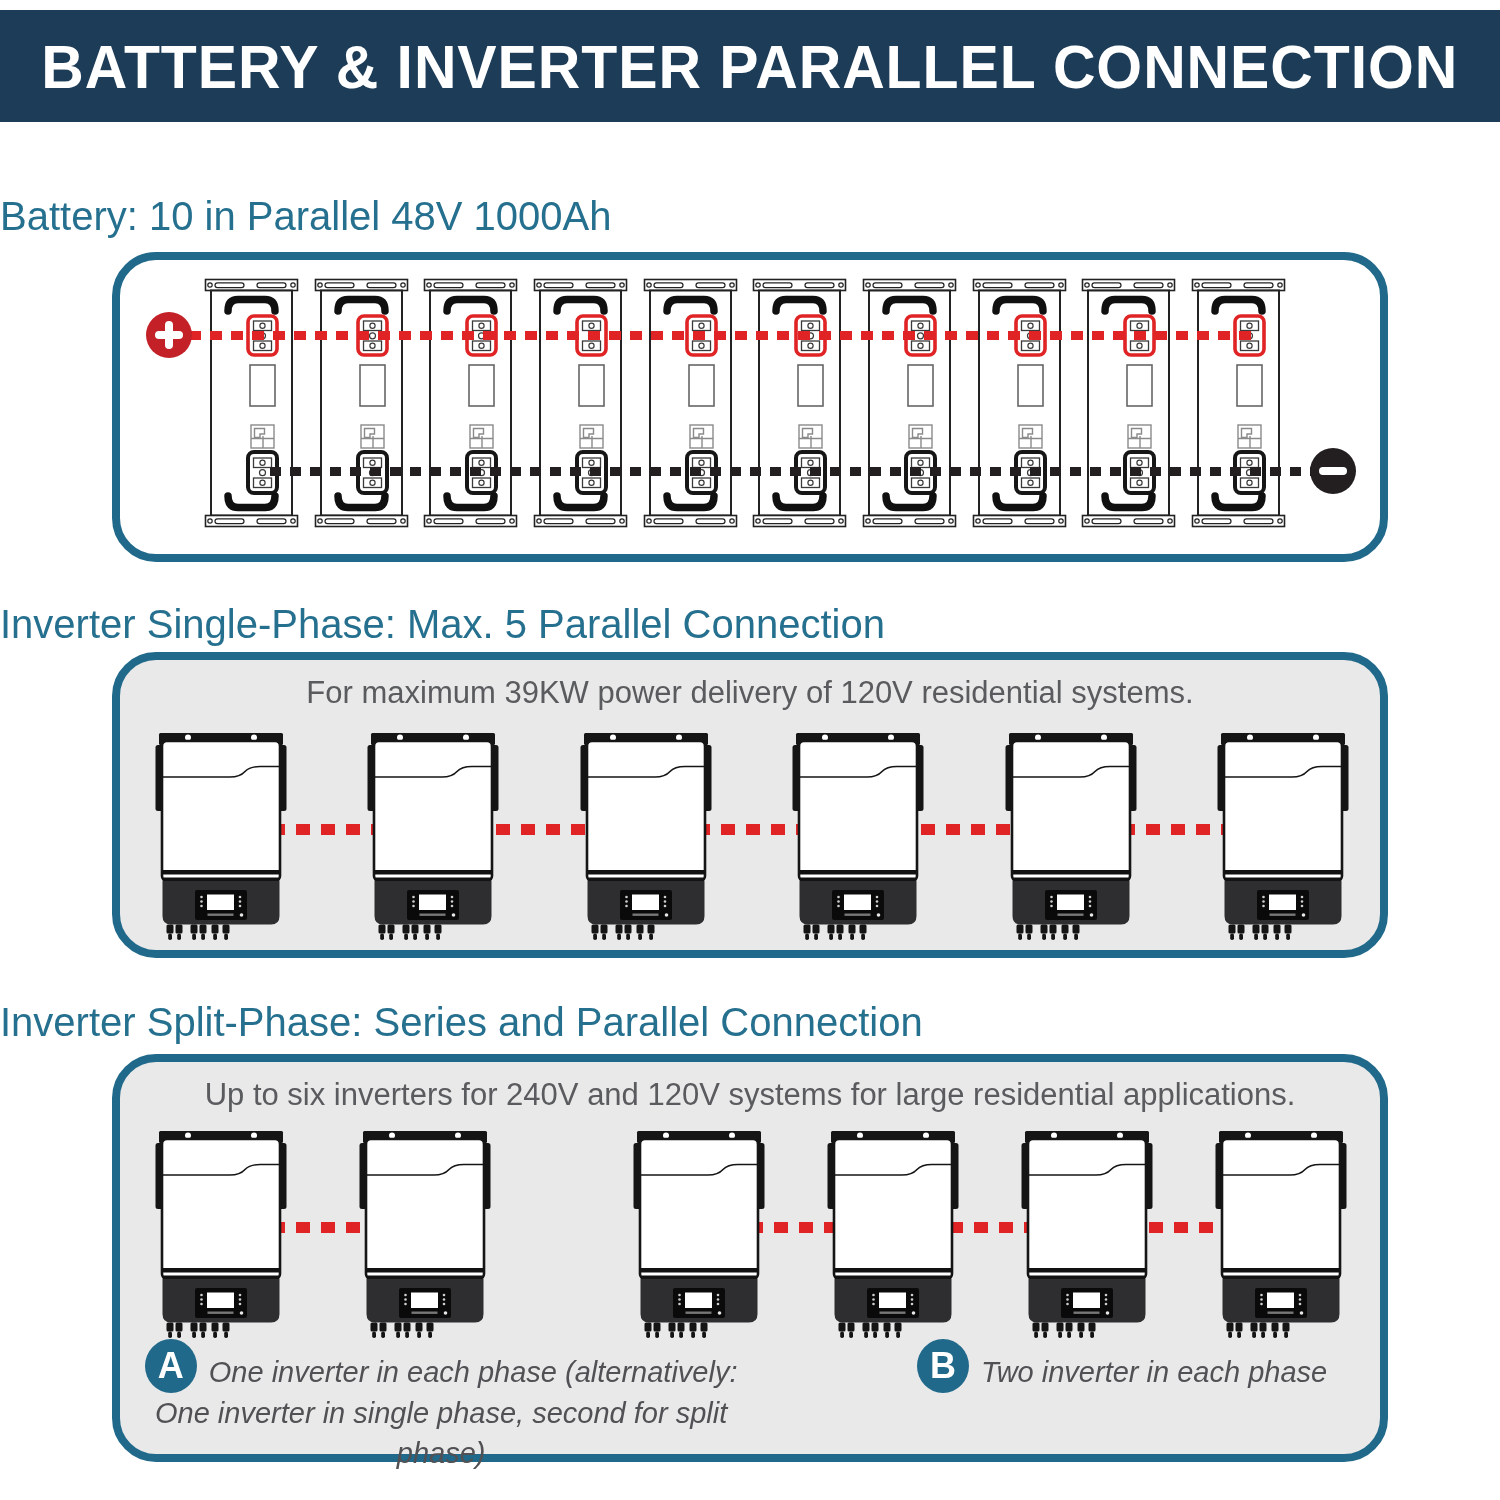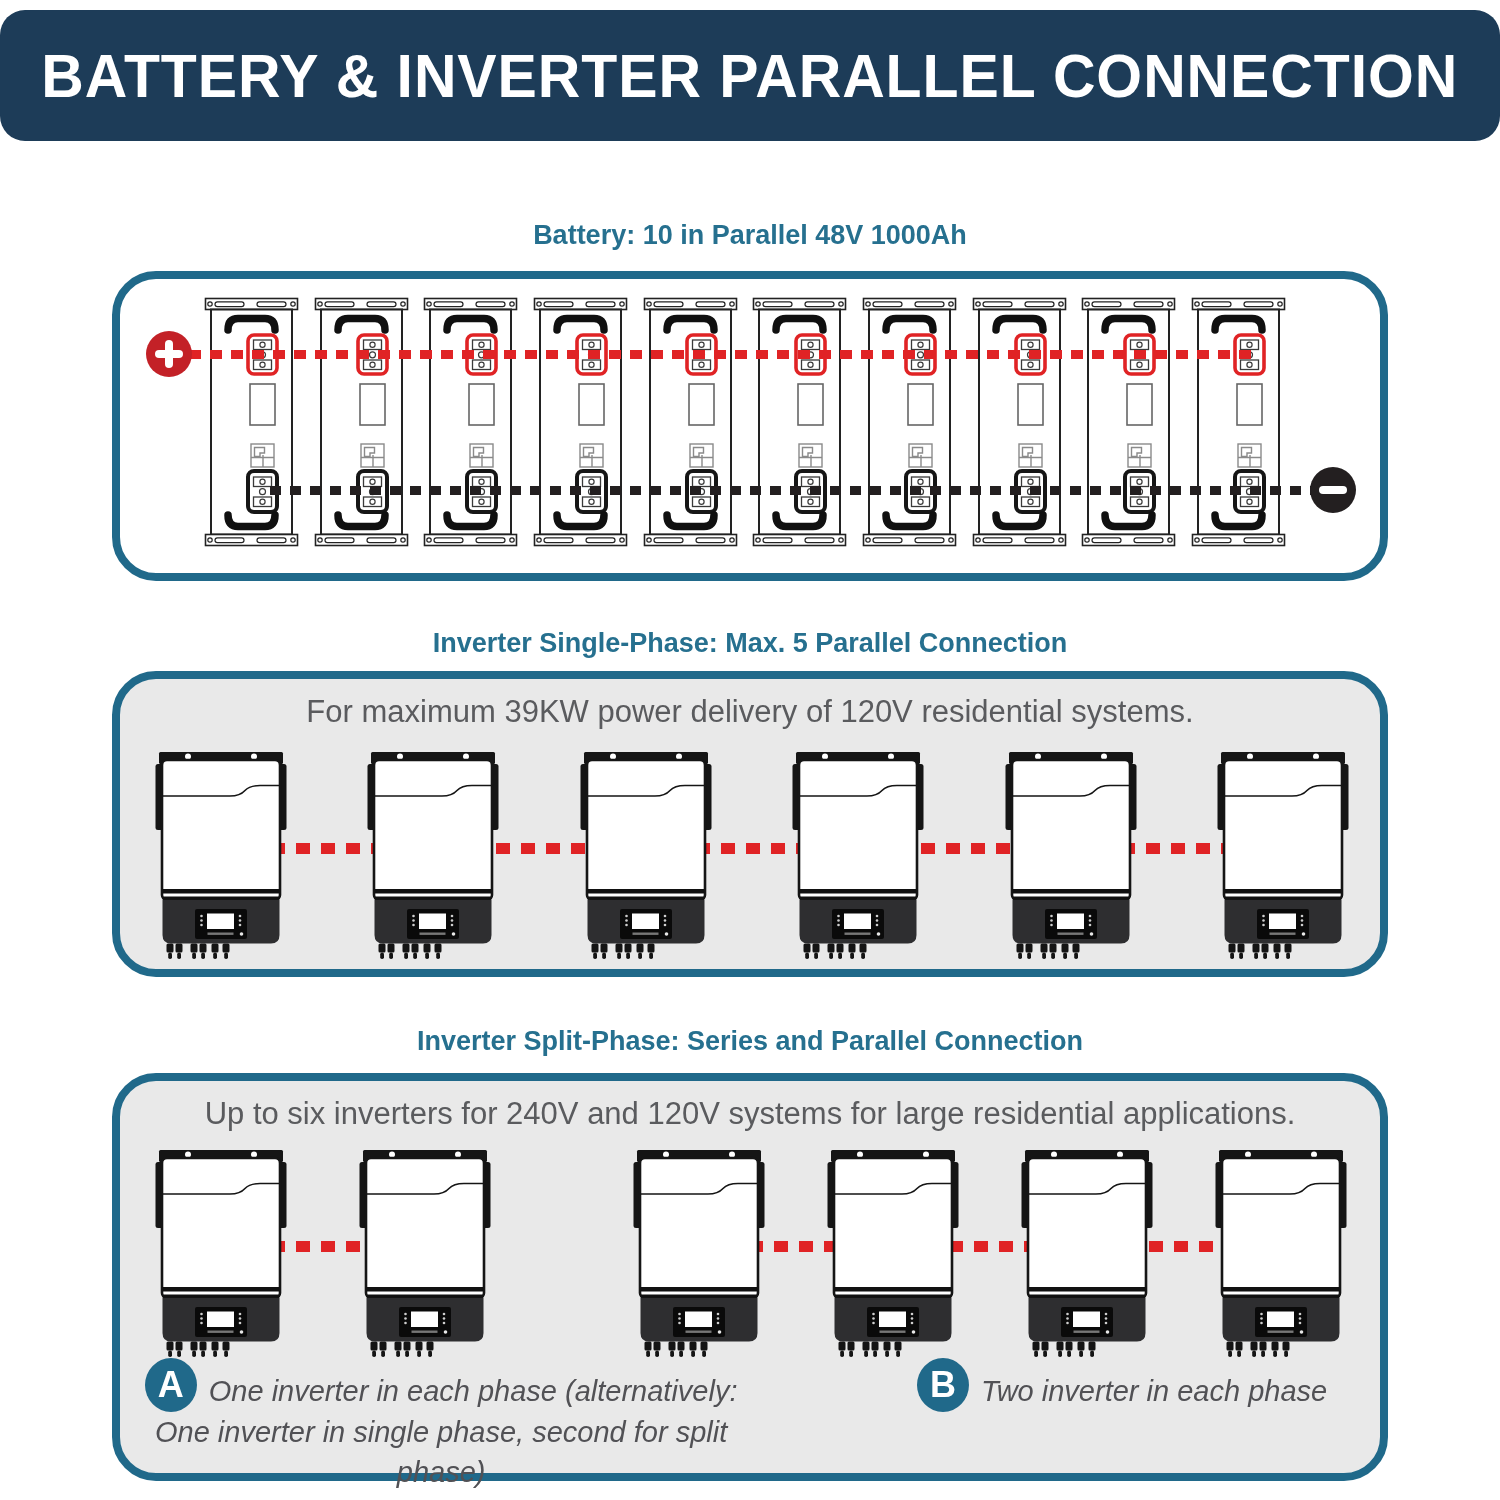--- a/index.html
+++ b/index.html
@@ -5,28 +5,28 @@
   :root{
     --navy:#1d3c58; --teal:#26708f; --teal-border:#20698a; --red:#e02325;
     --red-dark:#c32127; --dark:#231f20; --box-gray:#e9e9e9; --text-gray:#5a5b5e;
   }
   *{box-sizing:border-box; margin:0; padding:0;}
   body{width:1500px; height:1500px; background:#fff;
        font-family:"Liberation Sans", sans-serif; overflow:hidden;}
   .page{position:relative; width:1500px; height:1500px; background:#fff;}
 
   
-  .header-bar{margin-top:10px; height:131px; background:var(--navy);
-      display:flex; align-items:center; justify-content:center;border-radius:25px;}
+  .header-bar{margin-top:10px; height:112px; background:var(--navy);
+      display:flex; align-items:center; justify-content:center;}
   .header-title{color:#fff; font-size:62px; font-weight:bold; letter-spacing:1px;
       transform:scaleX(0.95); white-space:nowrap;}
 
   
-  .section-heading{text-align:center; color:var(--teal); font-weight:bold;
-      font-size:27px; line-height:48px;}
+  .section-heading{text-align:left; color:var(--teal); font-weight:normal;
+      font-size:40px; line-height:48px;}
   .h1st{margin-top:70px;}
   .h2nd{margin-top:38px;}
   .h3rd{margin-top:40px;}
 
   
   .big-box{width:1276px; margin:12px auto 0; border:8px solid var(--teal-border);
       border-radius:44px; position:relative; background:#fff;}
   .battery-box{height:310px;}
   .gray-box{background:var(--box-gray);}
   .single-box{height:306px; margin-top:4px;}

